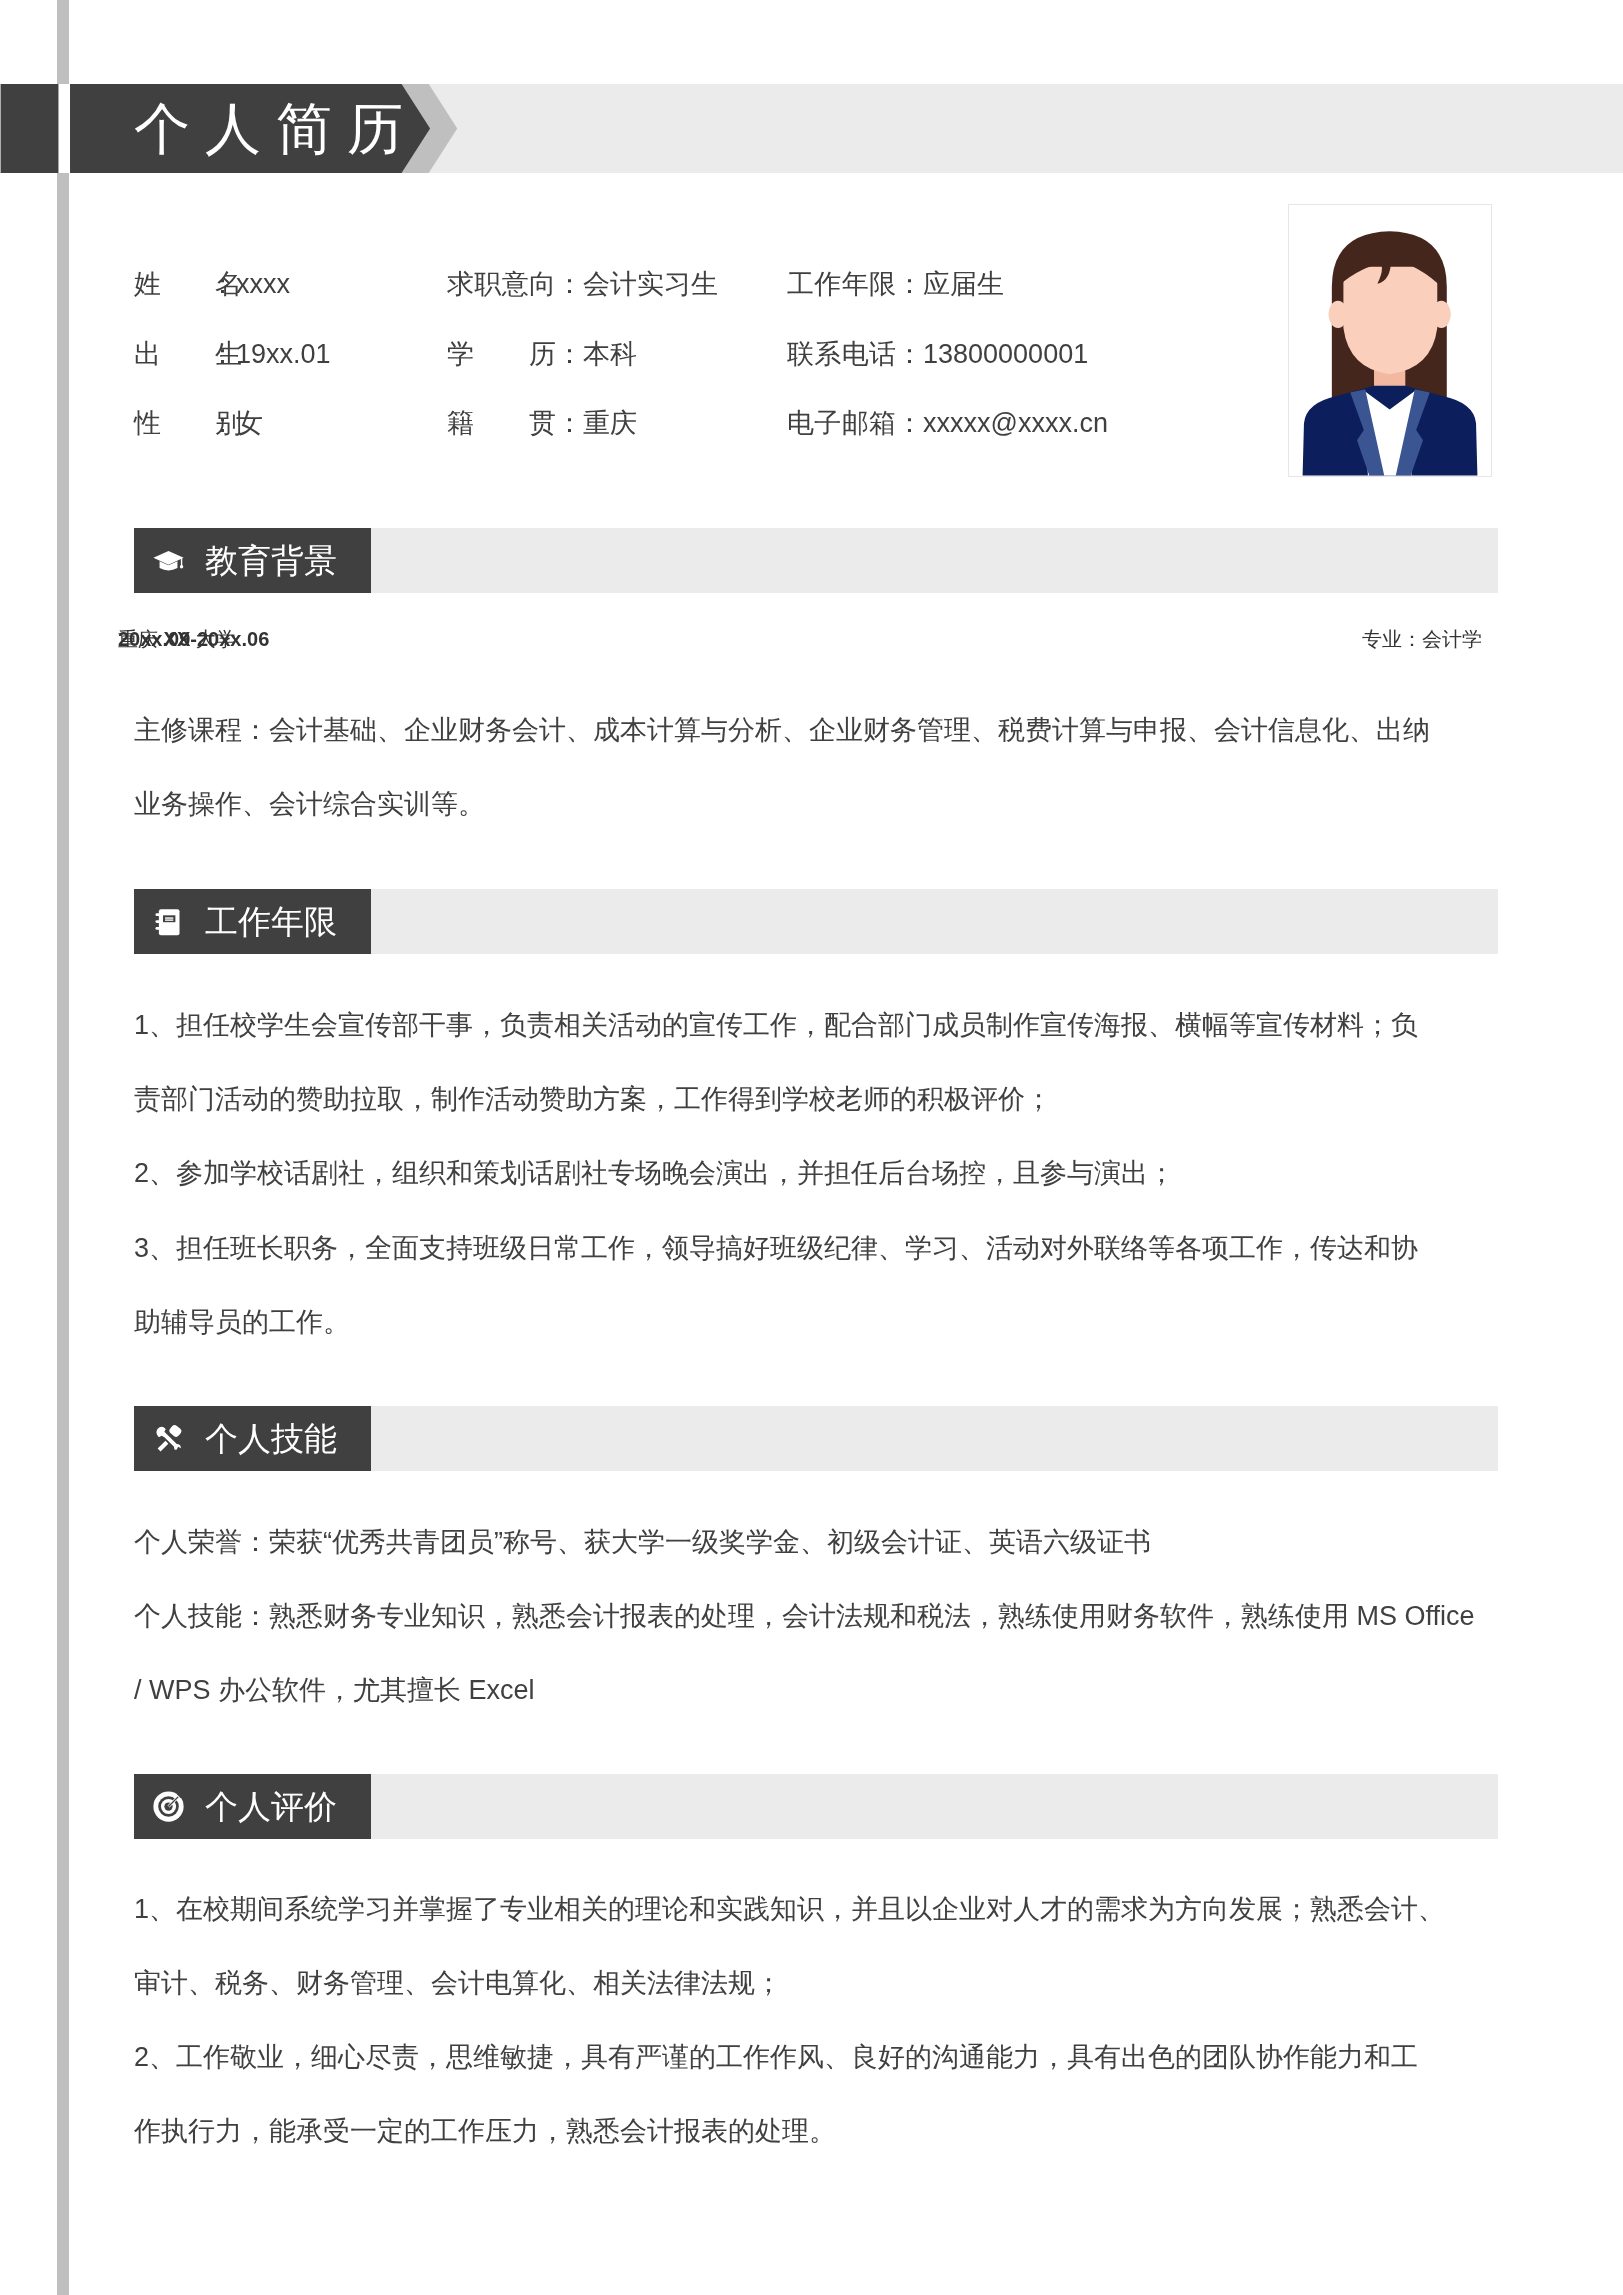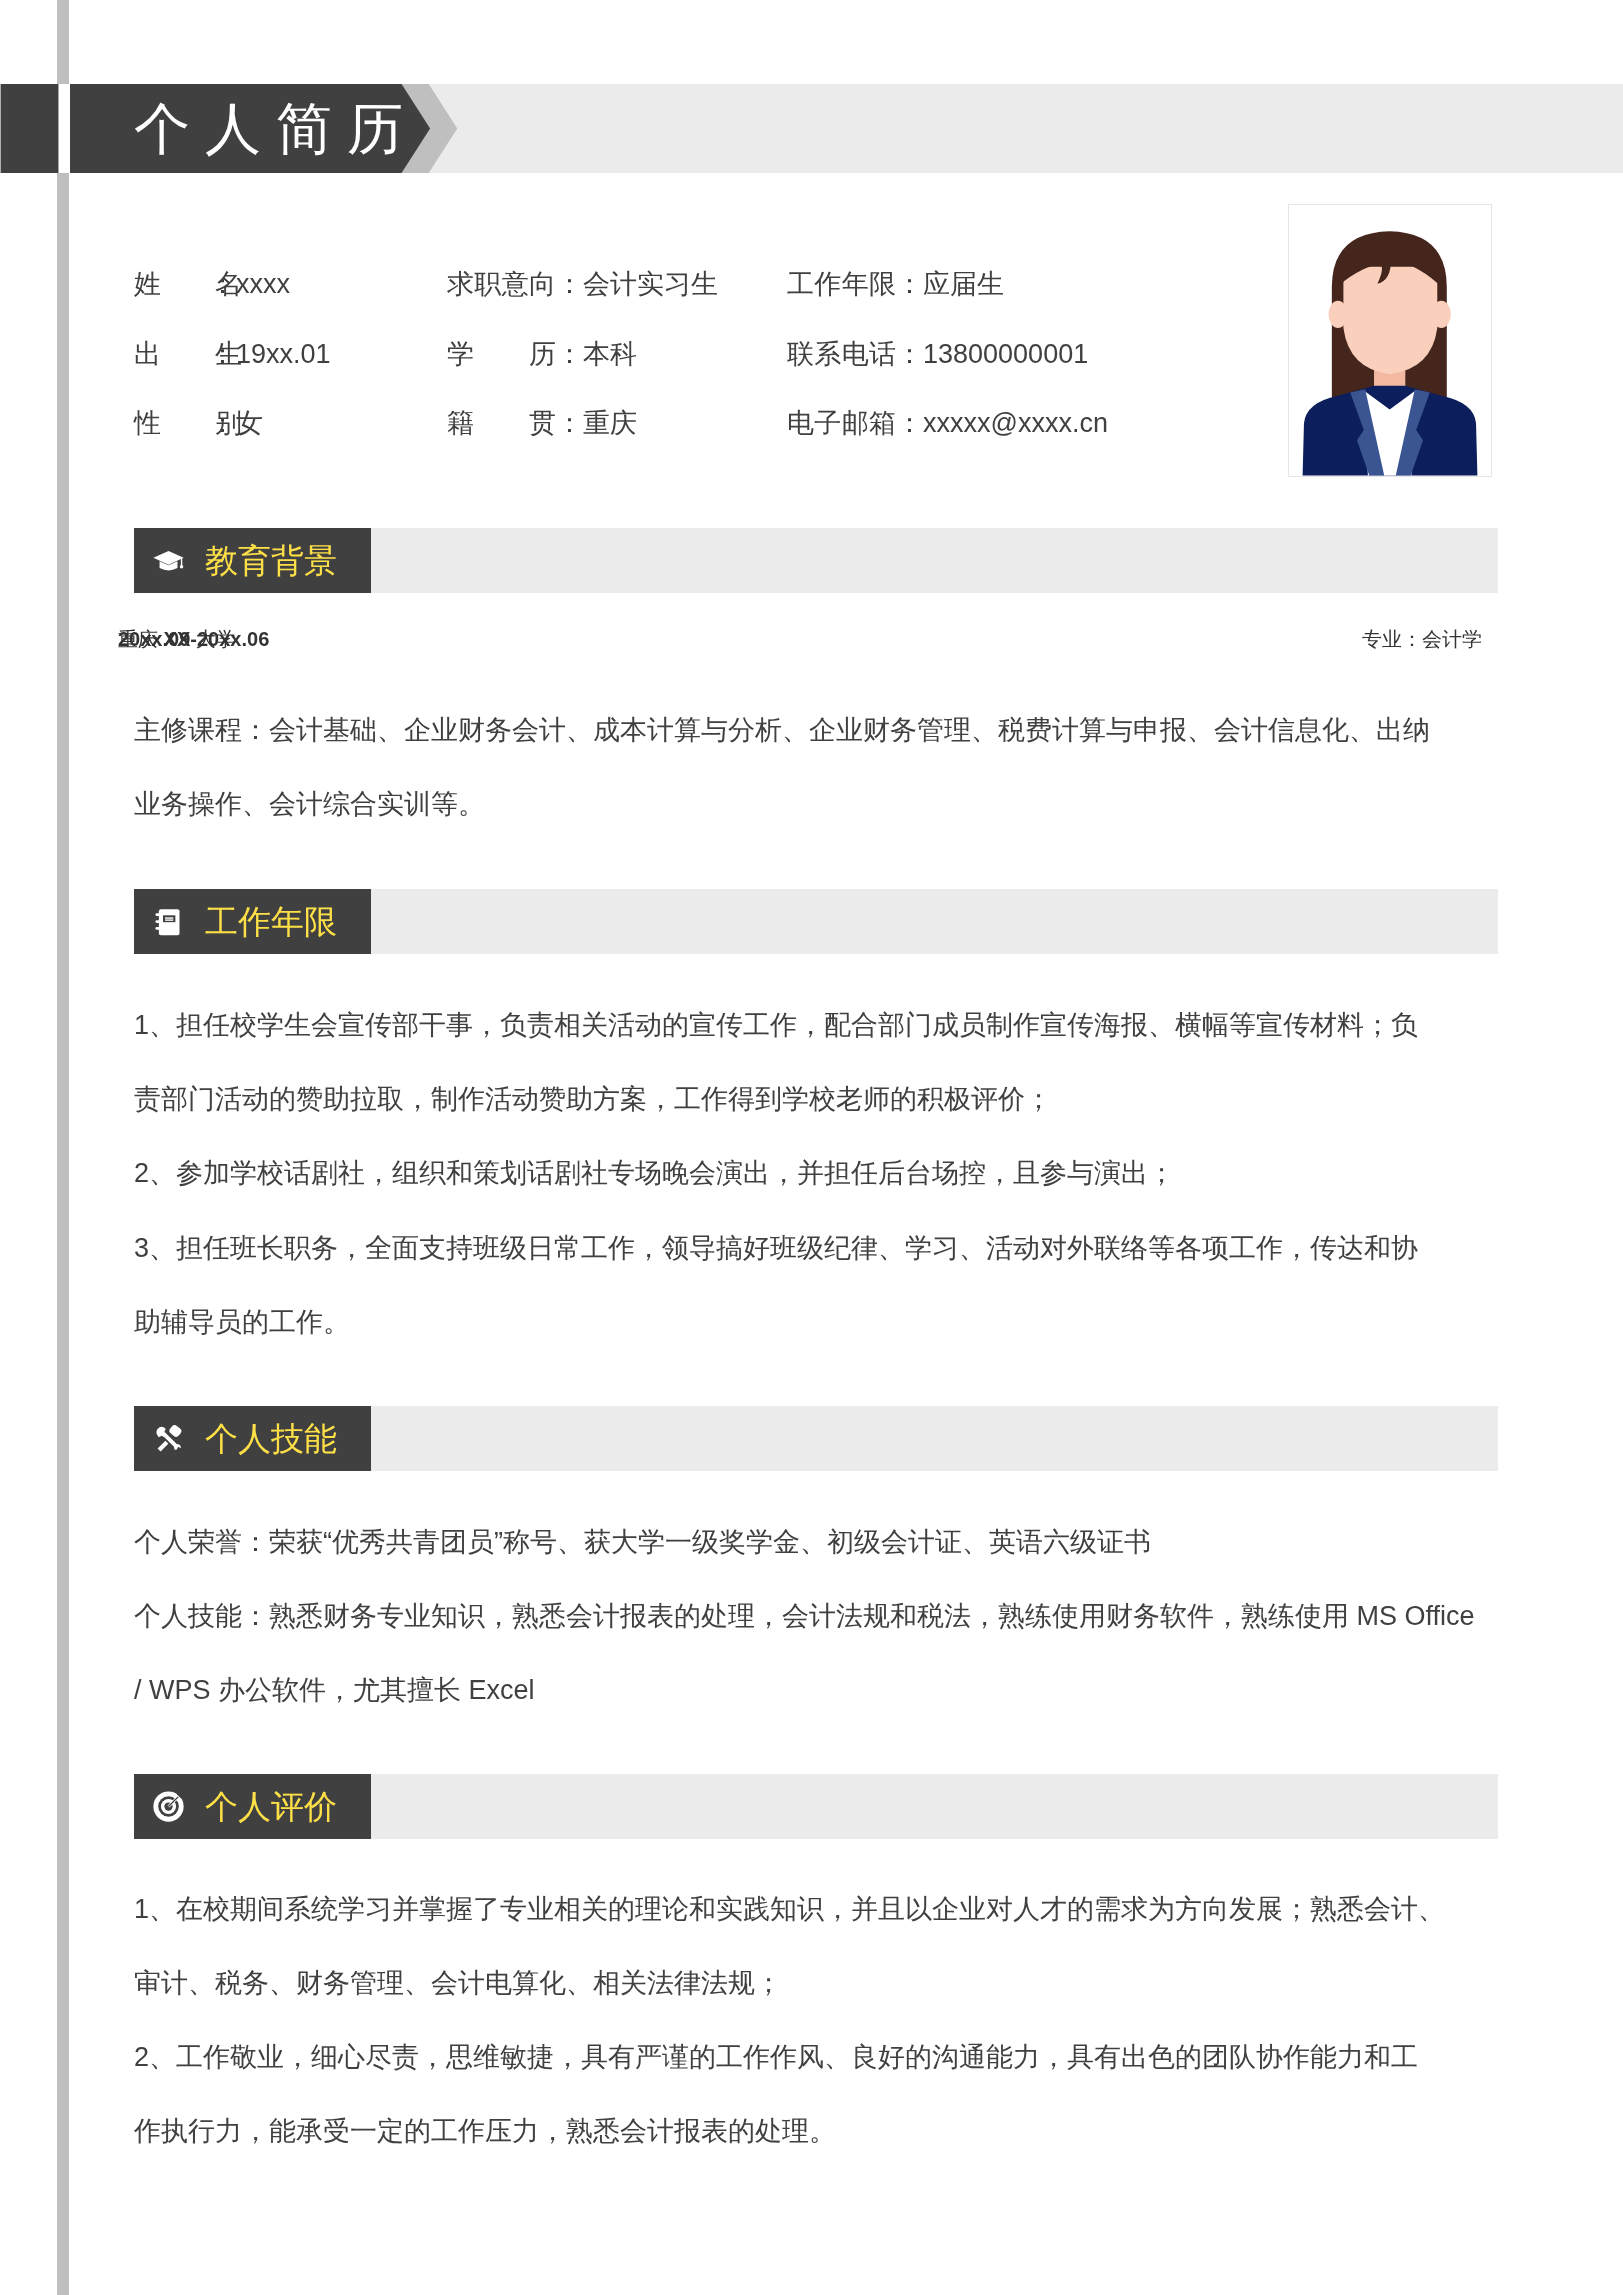--- a/index.html
+++ b/index.html
@@ -25,21 +25,21 @@
     position: absolute; left: 1288px; top: 204px; width: 202px; height: 271px;
     border: 1.4px solid #e6e6e6; background: #ffffff; overflow: hidden;
   }
 
   
   .sec { position: absolute; left: 134px; width: 1364px; height: 65px; background: #ebebeb; }
   .sec-box { position: absolute; left: 0; top: 0; width: 237px; height: 65px; background: #404040; }
   .sec-icon { position: absolute; left: 17.7px; top: 16.4px; width: 33px; height: 33px; }
   .sec-title {
     position: absolute; left: 71px; top: 0; height: 65px; line-height: 65px;
-    font-family: "DejaVu Serif", "Liberation Serif", serif; font-size: 33px; color: #fde047; white-space: nowrap;
+    font-family: "DejaVu Serif", "Liberation Serif", serif; font-size: 33px; color: #ffffff; white-space: nowrap;
   }
 
   .line { position: absolute; left: 134px; font-size: 27px; color: #404040; white-space: nowrap; height: 38px; line-height: 38px; margin-top: 20px; }
   .edu-row { position: absolute; left: 118px; width: 1364px; top: 620px; height: 38px; line-height: 38px; font-size: 20px; color: #333; }
   .edu-date { position: absolute; left: 0; font-weight: bold; }
   .edu-school { position: absolute; left: 0; width: 1364px; }
   .edu-school b { font-weight: bold; }
   .edu-major { position: absolute; right: 0; }
 </style>
 </head>

